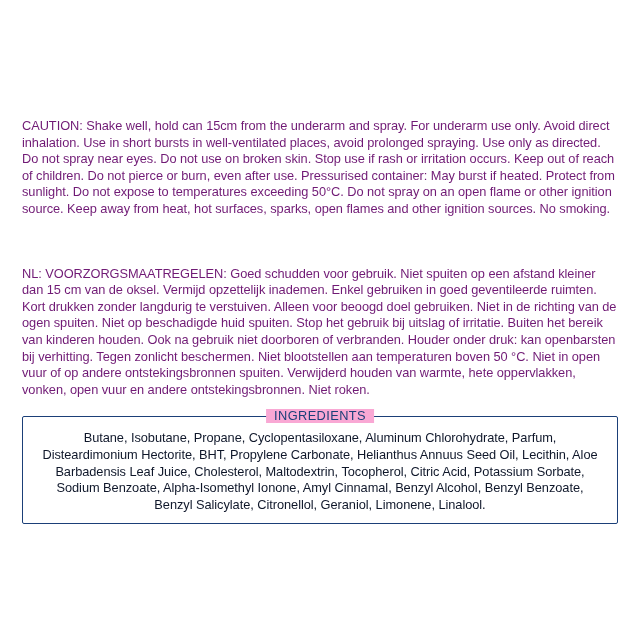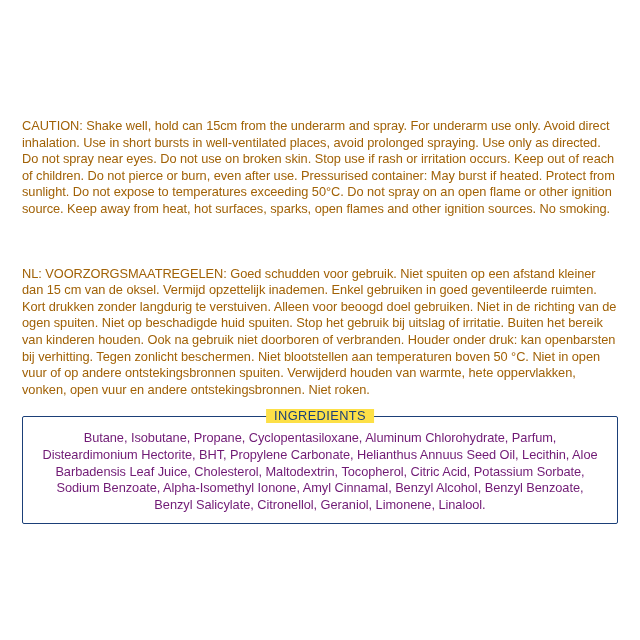--- a/index.html
+++ b/index.html
@@ -17,54 +17,54 @@
   .page {
     position: relative;
     width: 640px;
     height: 640px;
     box-sizing: border-box;
     padding: 118px 22px 0 22px;
   }
   .para {
     font-size: 12.8px;
     line-height: 16.6px;
-    color: #a16207;
+    color: #701a75;
     text-align: left;
     margin: 0 0 15px 0;
     letter-spacing: -0.05px;
   }
   .para.nl {
     margin-bottom: 18px;
     margin-top: 48px;
   }
   .ingredients-box {
     position: relative;
     border: 1.5px solid #1b3f78;
     border-radius: 2px;
     padding: 13px 14px 10px 14px;
     margin-top: 8px;
   }
   .ingredients-title {
     position: absolute;
     top: -8px;
     left: 50%;
     transform: translateX(-50%);
-    background: #fde047;
+    background: #f9a8d4;
     padding: 0 8px;
     font-size: 12.8px;
     line-height: 14px;
     letter-spacing: 0.4px;
     color: #1b3f78;
     white-space: nowrap;
     text-align: center;
   }
   .ingredients-text {
     font-size: 12.8px;
     line-height: 16.6px;
-    color: #701a75;
+    color: #0f172a;
     text-align: center;
     letter-spacing: -0.05px;
   }
 </style>
 </head>
 <body>
 
 <div class="page">
 
   <p class="para caution">CAUTION: Shake well, hold can 15cm from the underarm and spray. For underarm use only. Avoid direct inhalation. Use in short bursts in well-ventilated places, avoid prolonged spraying. Use only as directed. Do not spray near eyes.  Do not use on broken skin. Stop use if rash or irritation occurs. Keep out of reach of children. Do not pierce or burn, even after use. Pressurised container: May burst if heated. Protect from sunlight. Do not expose to temperatures exceeding 50°C. Do not spray on an open flame or other ignition source. Keep away from heat, hot surfaces, sparks, open flames and other ignition sources. No smoking.</p>

